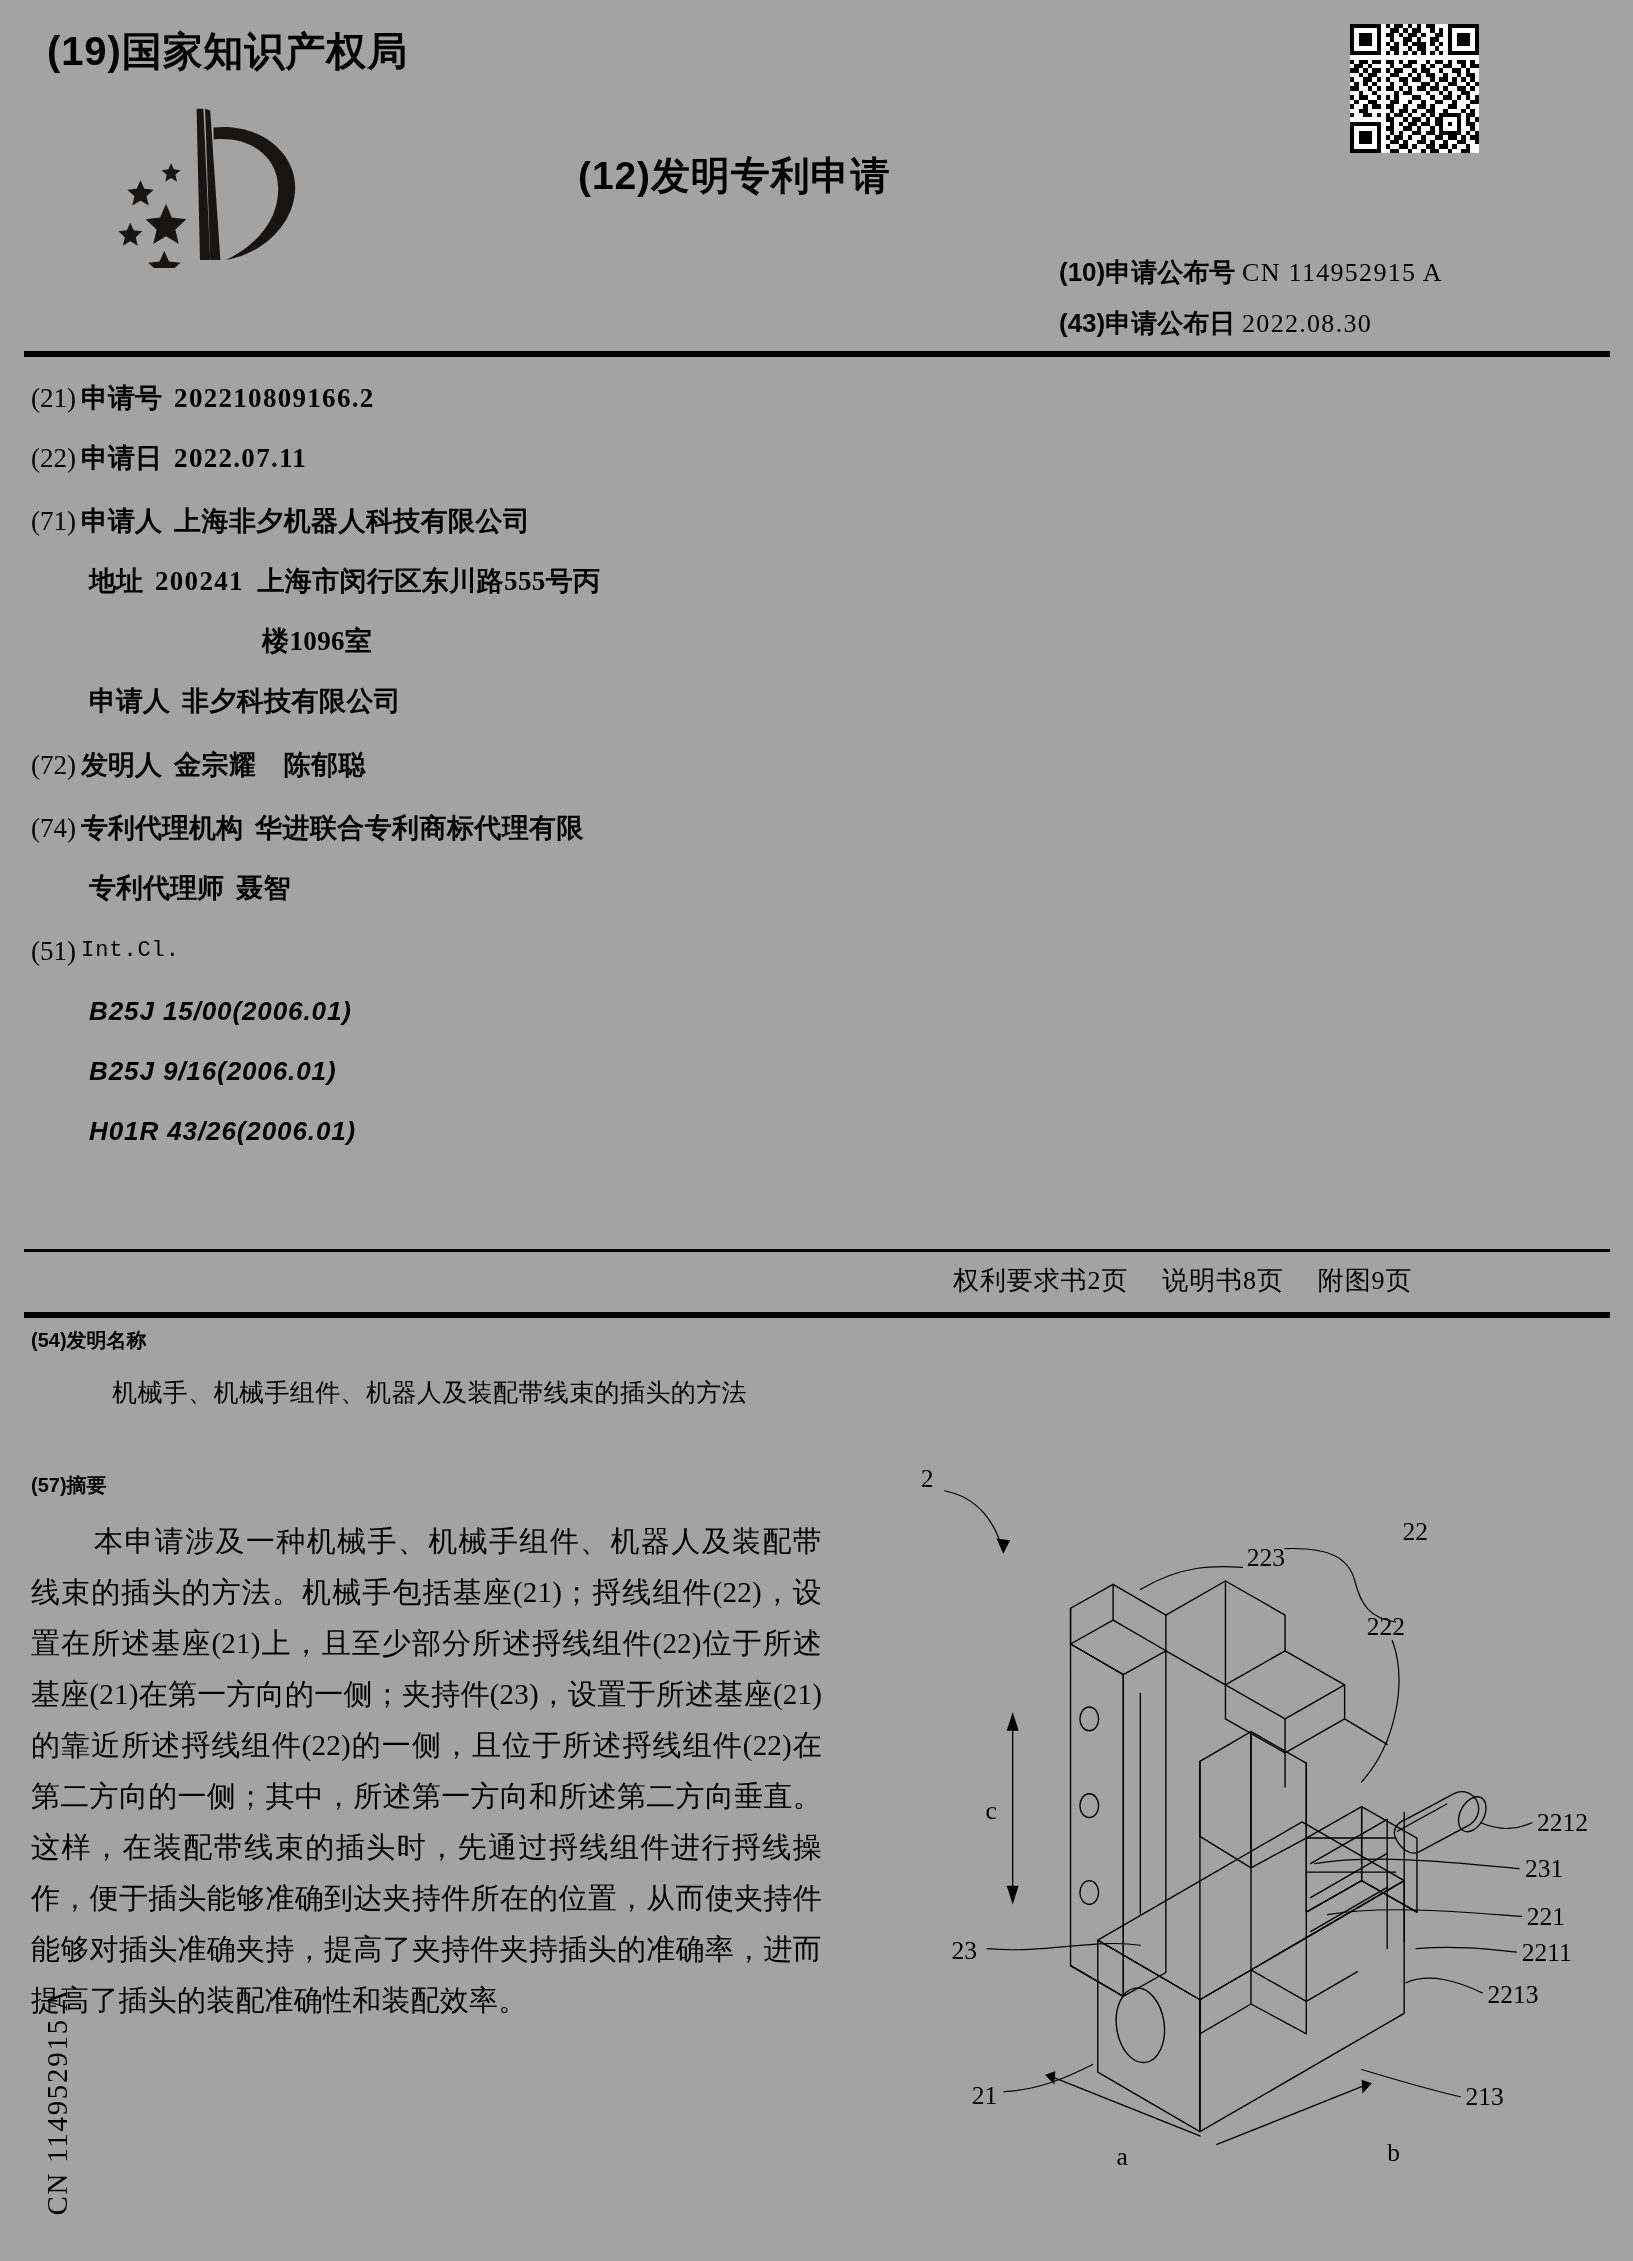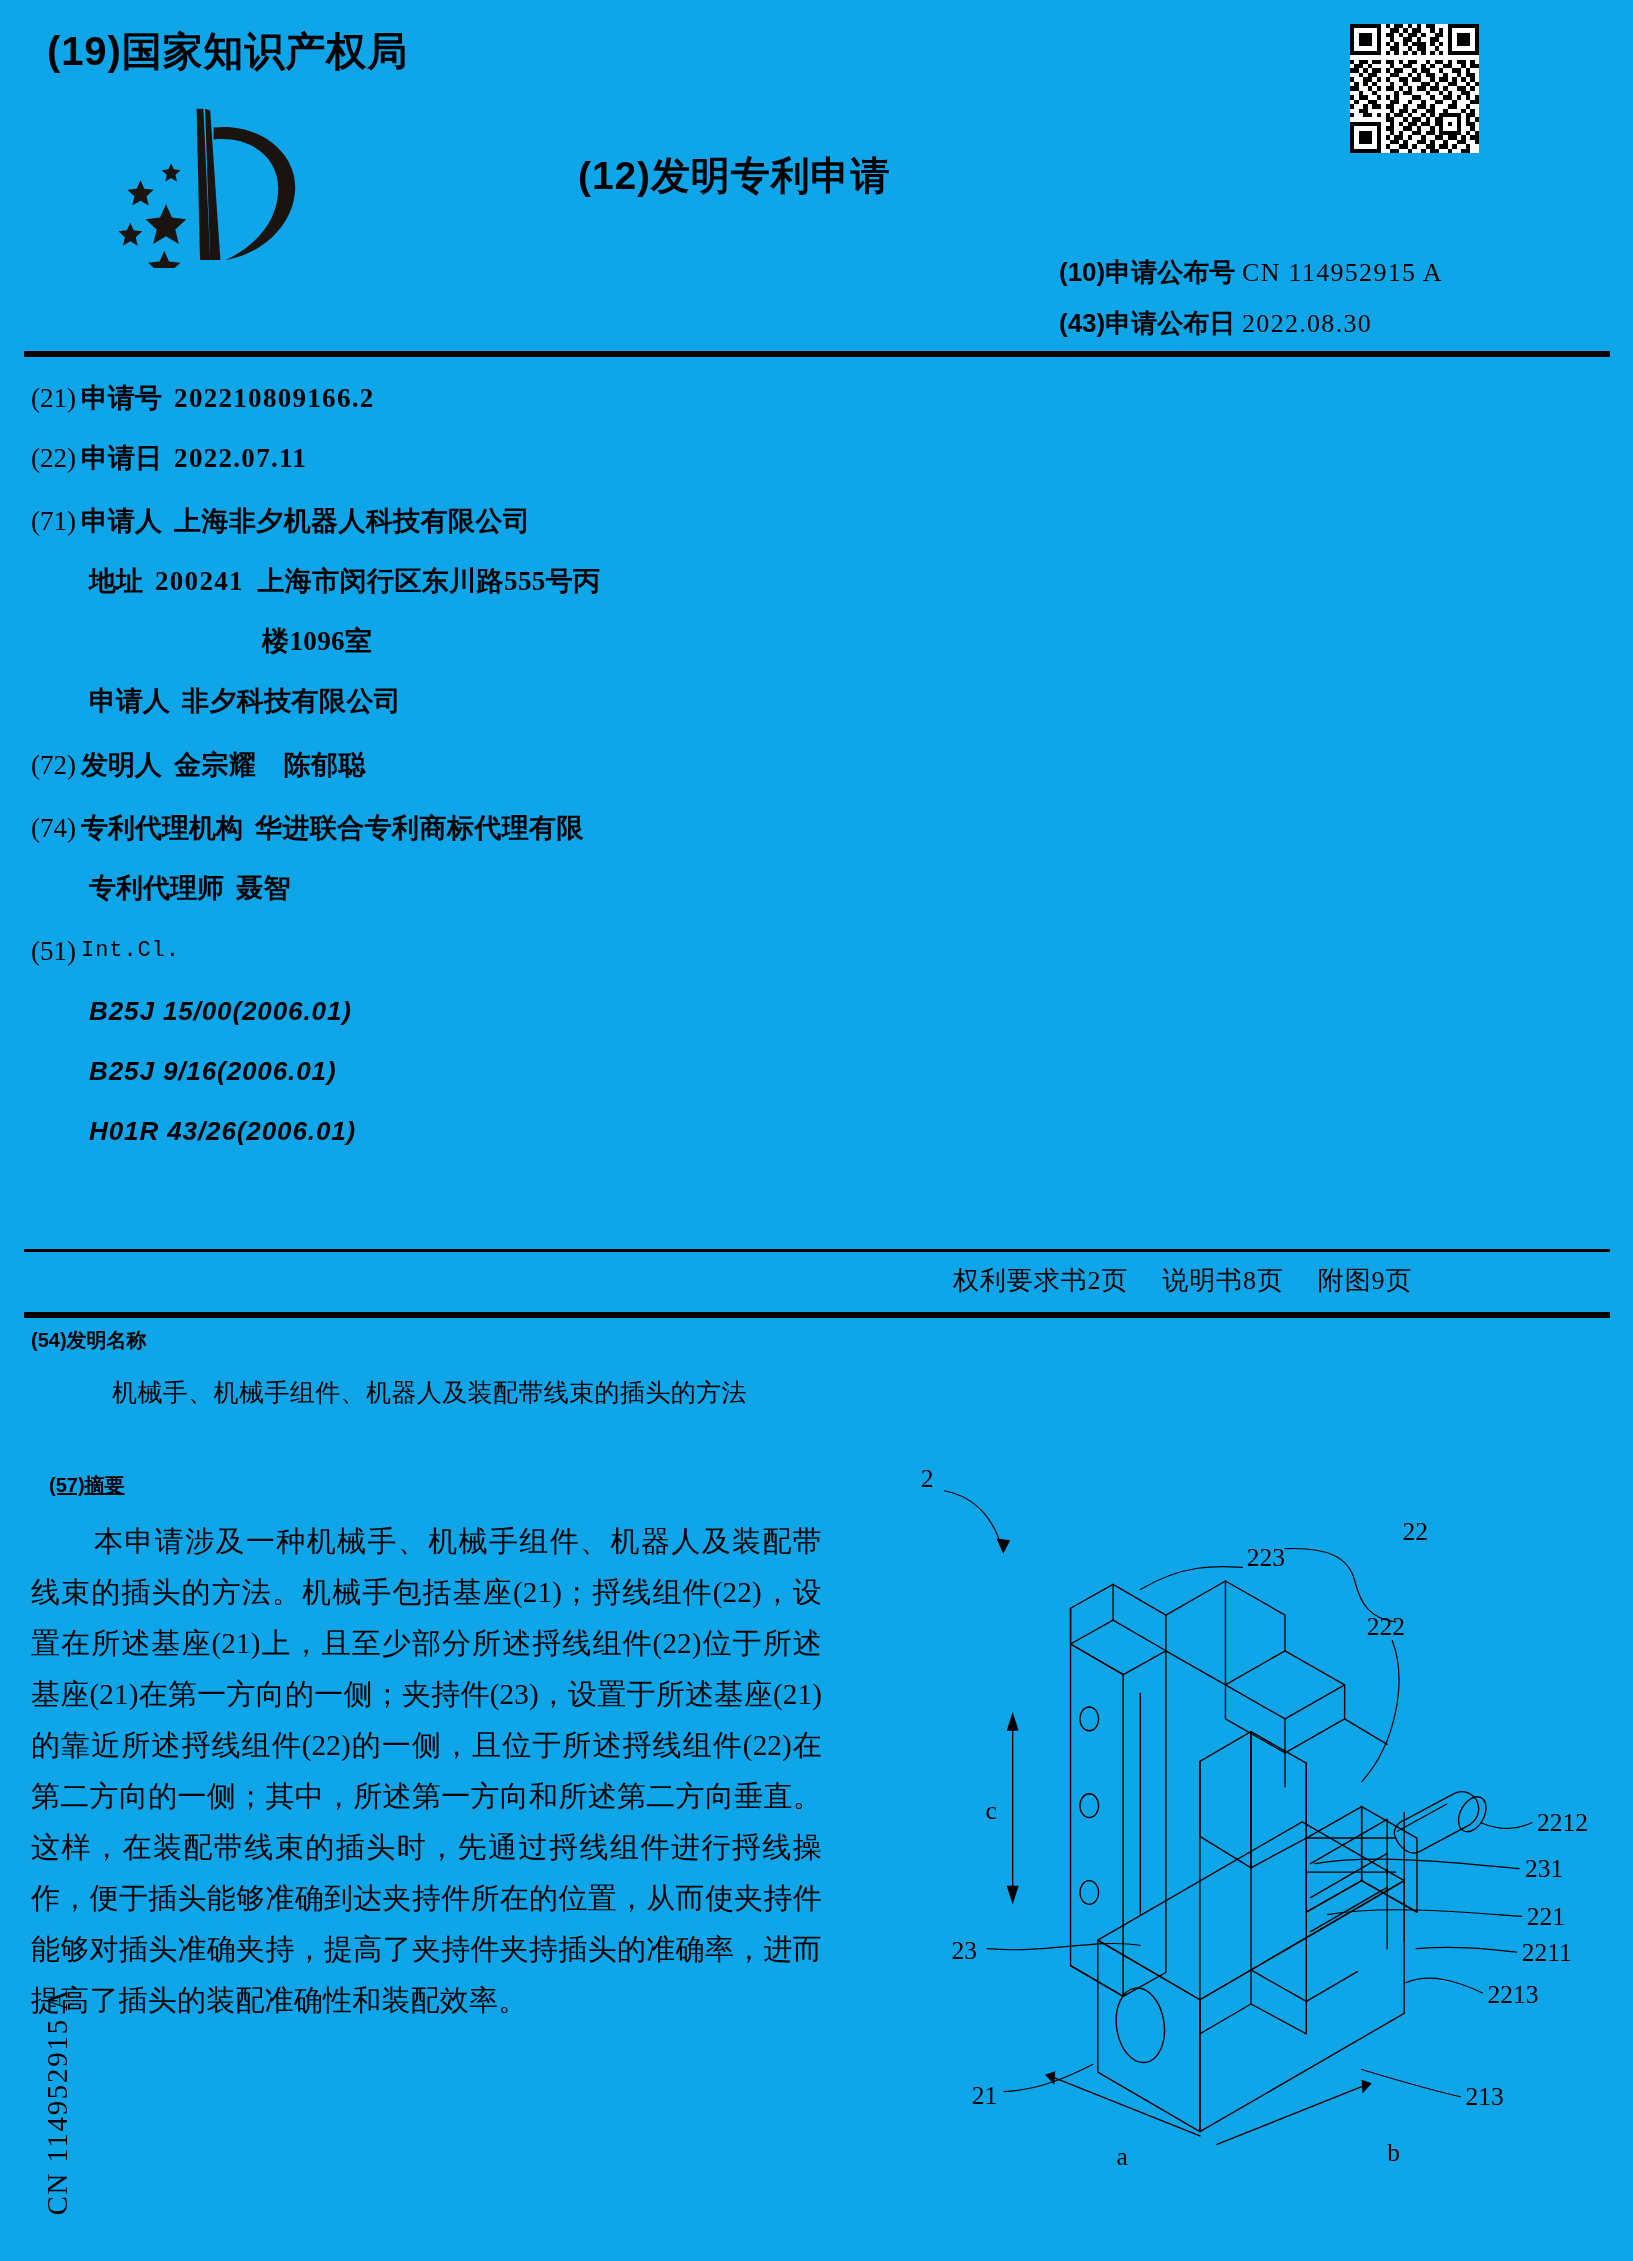--- a/index.html
+++ b/index.html
@@ -9,21 +9,21 @@
     background: #ffffff;
   }
   body {
     font-family: "Liberation Serif", "DejaVu Serif", serif;
     color: #000000;
   }
   #page {
     position: relative;
     width: 1633px;
     height: 2261px;
-    background: #0ea5e9;
+    background: #a3a3a3;
     overflow: hidden;
   }
 
   
   .abs { position: absolute; }
   .nowrap { white-space: nowrap; }
 
   
   .office-name {
     left: 47px;
@@ -148,21 +148,21 @@
   #title-text {
     left: 49px;
     top: 1370px;
     width: 791px;
     font-size: 25px;
     line-height: 46px;
     text-indent: 63px;
     letter-spacing: 0.4px;
     text-align: justify;
   }
-  #abstract-label { left: 49px; top: 1472px; text-decoration: underline; }
+  #abstract-label { left: 31px; top: 1472px; }
   #abstract-text {
     left: 31px;
     top: 1516px;
     width: 791px;
     font-size: 29px;
     line-height: 51px;
     text-indent: 63px;
     letter-spacing: 0.2px;
     text-align: justify;
     text-justify: inter-character;

